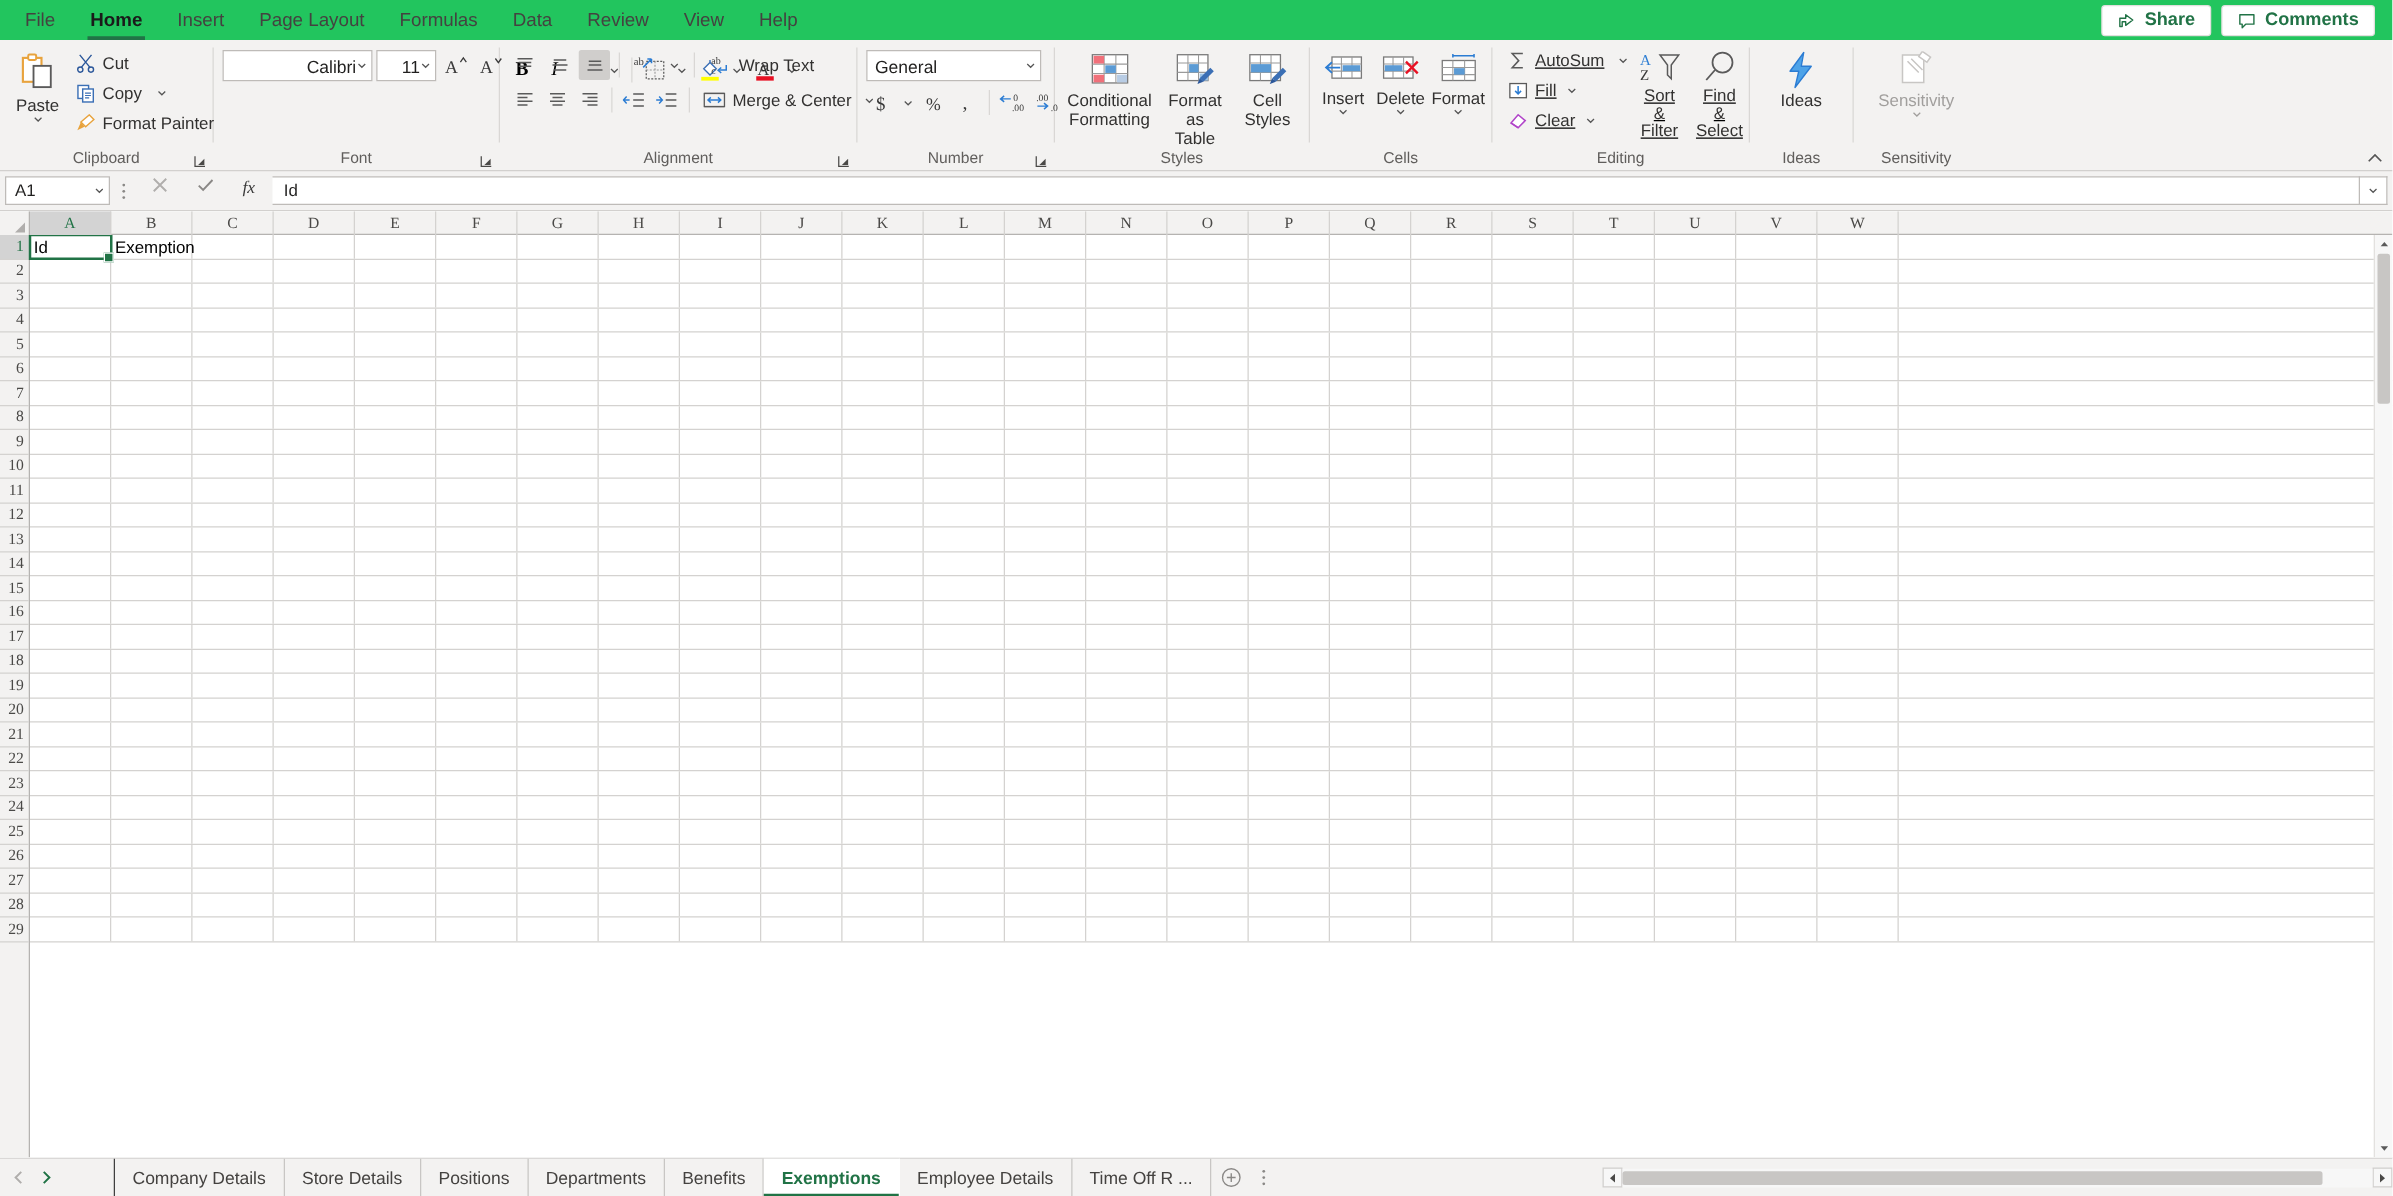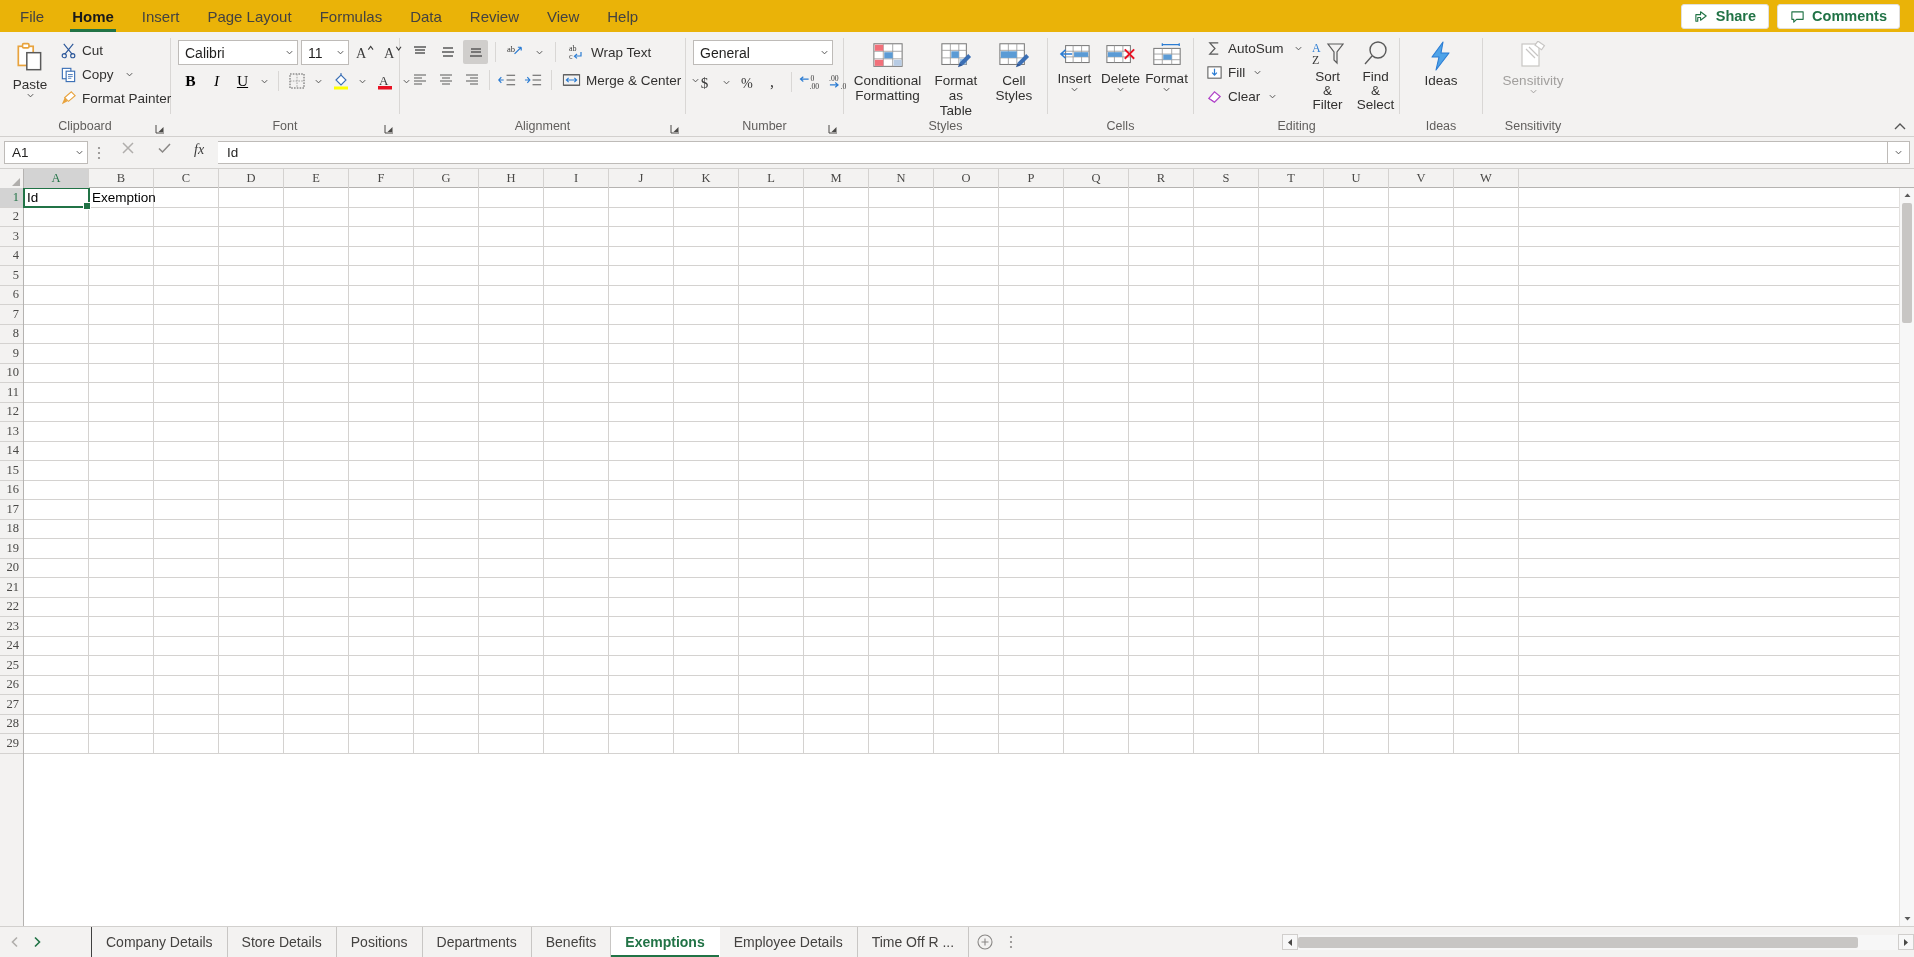--- a/index.html
+++ b/index.html
@@ -7,21 +7,21 @@
     width: 1914px; height: 957px;
     font-family: "Liberation Sans", sans-serif;
     background: #ffffff;
     overflow: hidden;
     -webkit-font-smoothing: antialiased;
   }
   .app { width: 1914px; height: 957px; display: flex; flex-direction: column; background:#f3f2f1; }
 
   
   .tabbar {
-    height: 32px; background:#eab308; display:flex; align-items:stretch;
+    height: 32px; background:#22c55e; display:flex; align-items:stretch;
     position: relative;
   }
   .tabbar-left { display:flex; align-items:stretch; padding-left: 6px; }
   .rtab {
     padding: 0 14px; display:flex; align-items:center; font-size:15px; color:#444240;
     cursor: pointer; position: relative; white-space: nowrap;
   }
   .rtab.active { color:#1a1a1a; font-weight:bold; }
   .rtab.active::after {
     content:""; position:absolute; left:12px; right:12px; bottom:0; height:3px; background:#217346;
@@ -277,21 +277,21 @@
         <span>Clipboard</span>
         <svg class="dlg" viewBox="0 0 12 12">
           <path d="M2 2 L2 10 L10 10" fill="none" stroke="#4a4947" stroke-width="1"></path>
           <path d="M9.5 4 L9.5 9 L4.5 9 Z" fill="#4a4947"></path>
         </svg>
       </div>
     </div>
     <div class="rgroup-sep"></div>
 
     <div class="rgroup" style="width:228px">
-      <div class="rgroup-body" style="flex-direction:column;align-items:flex-start;padding-top:6px;">
+      <div class="rgroup-body" style="flex-direction:row;align-items:flex-start;padding-top:6px;text-align:right;">
         <div class="fontrow1">
           <div class="combo" style="width:120px">
             <span class="cv">Calibri</span>
             <svg class="caret-d" viewBox="0 0 10 10">
                 <path d="M2 3.5 L5 6.5 L8 3.5" fill="none" stroke="#555" stroke-width="1.1"></path>
               </svg>
           </div>
           <div class="combo" style="width:48px">
             <span class="cv">11</span>
             <svg class="caret-d" viewBox="0 0 10 10">
@@ -591,21 +591,21 @@
             </svg>
         </div>
       </div>
       <div class="rgroup-label">
         <span>Cells</span>
       </div>
     </div>
     <div class="rgroup-sep"></div>
 
     <div class="rgroup" style="width:205px">
-      <div class="rgroup-body" style="gap:2px;padding-top:3px;">
+      <div class="rgroup-body" style="gap:2px;padding-top:3px;text-decoration:underline;">
         <div style="display:flex;flex-direction:column;gap:1px;">
           <div style="display:flex;align-items:center;">
             <div class="smallbtn">
               <svg class="ico" width="17" height="17" viewBox="0 0 18 18">
                 <path d="M13 3 H4 L9.5 9 L4 15 H13" fill="none" stroke="#5a5a5a" stroke-width="1.3"></path>
               </svg>
               <span>AutoSum</span>
             </div>
             <svg class="caret-d" style="margin-left:5px" viewBox="0 0 10 10">
                 <path d="M2 3.5 L5 6.5 L8 3.5" fill="none" stroke="#555" stroke-width="1.1"></path>

